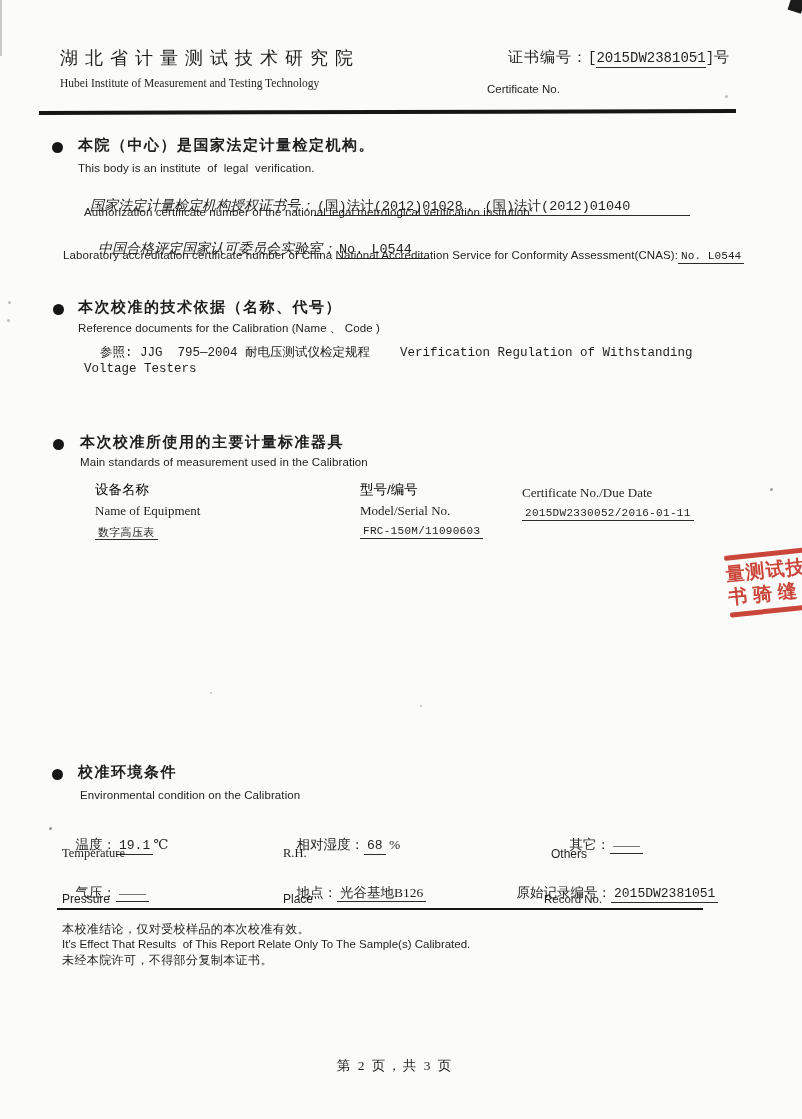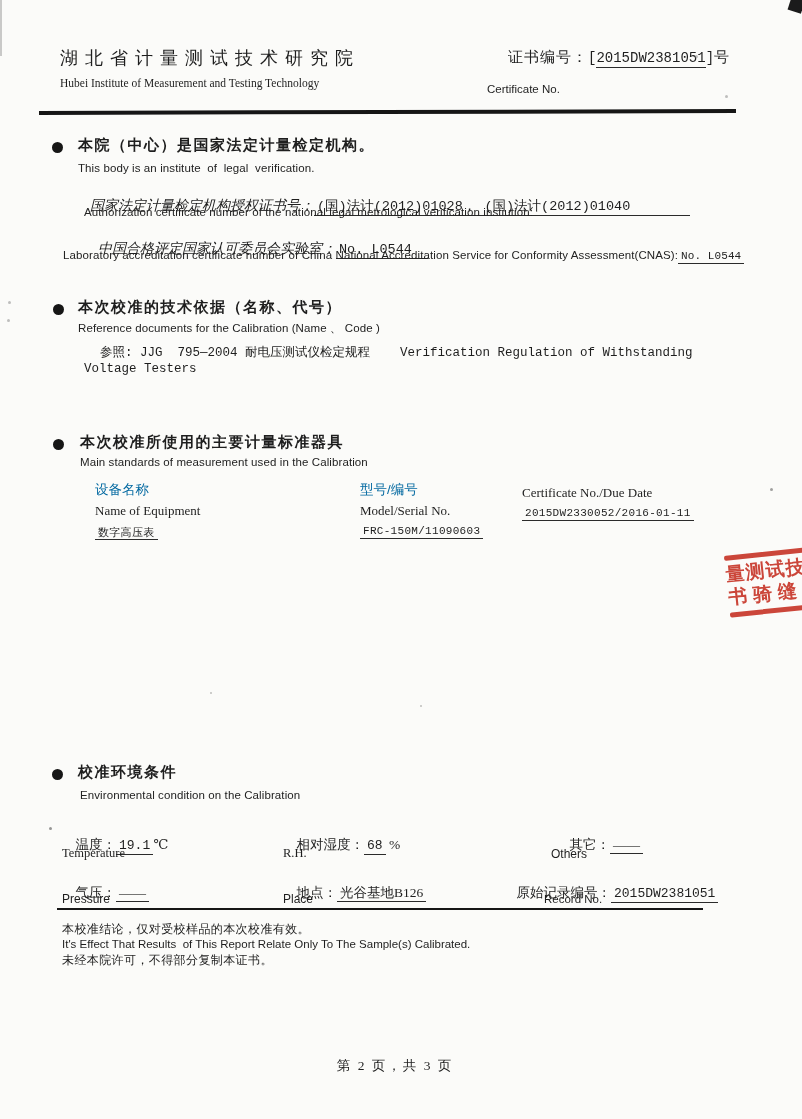--- a/index.html
+++ b/index.html
@@ -11,21 +11,21 @@
   .bold{font-weight:normal;}
   .u{border-bottom:1.4px solid #2b2b2b;padding:0 3px 1px 3px;}
   .bullet{width:11px;height:11px;border-radius:50%;background:#161616;}
   .sec-title{font-size:15px;font-weight:bold;letter-spacing:1.5px;
              font-family:"Liberation Sans","DejaVu Sans",sans-serif;}
   .sec-en{font-size:11.5px;letter-spacing:.1px;color:#222;
           font-family:"Liberation Sans","DejaVu Sans",sans-serif;}
   .cn-line{font-size:14px;white-space:pre;}
   .kai{font-style:italic;}
   .rule{background:#161616;}
-  .tbl-cn{font-size:13.5px;font-family:"Liberation Sans","DejaVu Sans",sans-serif;color:#0369a1;}
+  .tbl-cn{font-size:13.5px;font-family:"Liberation Sans","DejaVu Sans",sans-serif;color:#000000;}
   .tbl-en{font-size:13px;}
   .tbl-val{font-size:11px;letter-spacing:.3px;}
   .env-cn{font-size:13.5px;white-space:pre;}
   .env-en{font-size:12.5px;}
   .note-cn{font-size:12px;letter-spacing:.4px;}
   .note-en{font-size:11.5px;font-family:"Liberation Sans","DejaVu Sans",sans-serif;}
   .stamp{left:726px;top:551px;width:96px;height:84px;transform:rotate(-6deg);
          color:#c8372a;opacity:.92;}
   .stamp-bar{height:5px;background:#c8372a;border-radius:2px;margin:0 2px;}
   .stamp-row{font-family:"Liberation Sans","DejaVu Sans",sans-serif;font-weight:bold;

